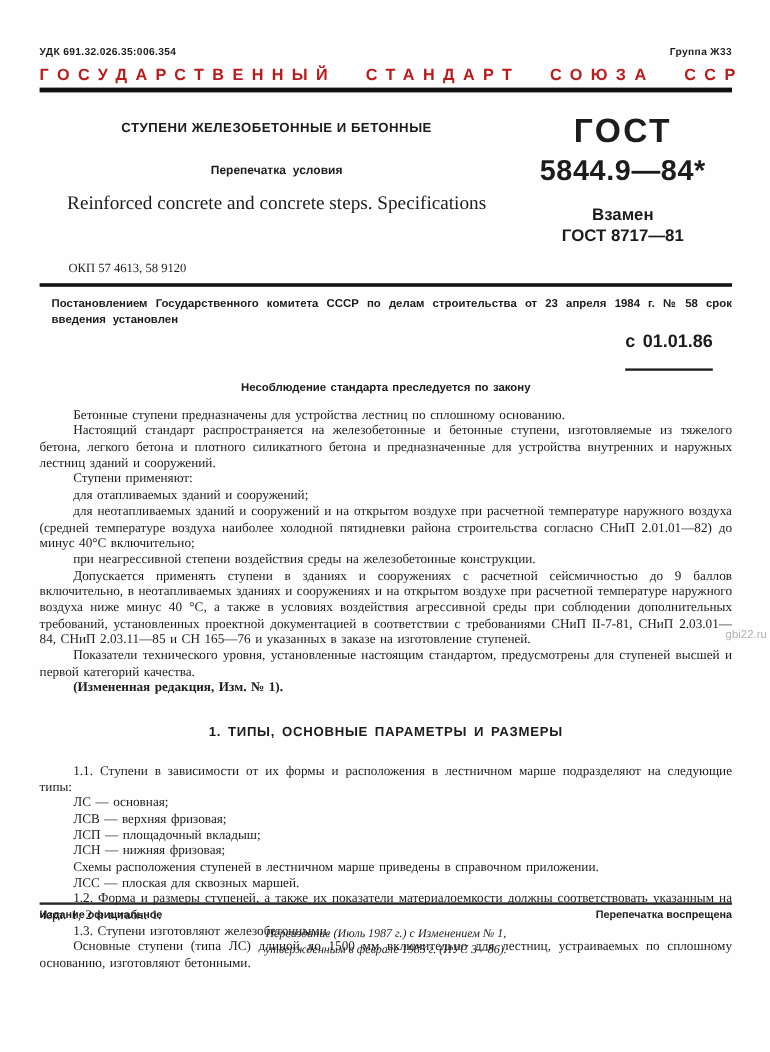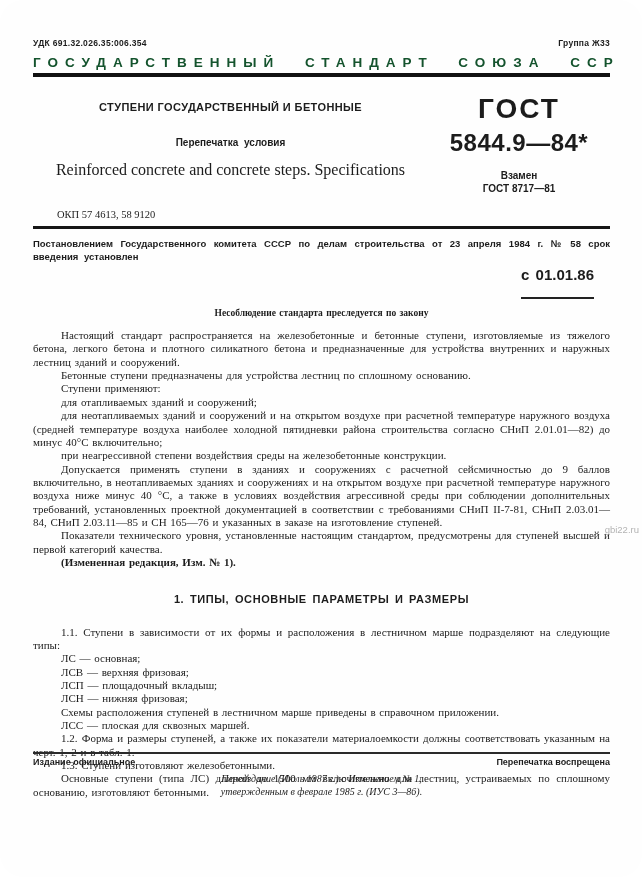--- a/index.html
+++ b/index.html
@@ -31,21 +31,21 @@
   }
   
   .org-header {
     margin-top: 7px;
     font-family: "Liberation Sans", sans-serif;
     font-weight: bold;
     font-size: 13.5px;
     letter-spacing: 7px;
     word-spacing: 14px;
     white-space: nowrap;
-    color: #14532d;
+    color: #b91c1c;
   }
   .thick-rule {
     height: 4px;
     background: #111;
     margin-top: 3px;
   }
   
   .title-block {
     display: flex;
     margin-top: 24px;
@@ -83,21 +83,21 @@
     letter-spacing: 2px;
   }
   .gost-number {
     font-size: 24px;
     margin-top: 4px;
     letter-spacing: 0.5px;
     white-space: nowrap;
   }
   .replaces {
     margin-top: 13px;
-    font-size: 10px;
+    font-size: 14px;
     line-height: 1.25;
   }
   .okp-line {
     margin-top: 14px;
     font-size: 10.5px;
     padding-left: 24px;
   }
   .mid-rule {
     height: 2.5px;
     background: #161616;
@@ -105,39 +105,40 @@
   }
   
   .decree {
     margin-top: 8px;
     font-family: "Liberation Sans", sans-serif;
     font-weight: bold;
     font-size: 9.5px;
     line-height: 1.45;
     text-align: justify;
     word-spacing: 3px;
+    margin-left: 10px;
   }
   .effective-date-row {
     text-align: right;
     margin-top: 2px;
     padding-right: 16px;
   }
   .effective-date {
     display: inline-block;
     font-family: "Liberation Sans", sans-serif;
     font-weight: bold;
     font-size: 15px;
     border-bottom: 2.5px solid #222;
     padding-bottom: 14px;
     word-spacing: 2px;
   }
   .law-notice {
     margin-top: 9px;
     text-align: center;
-    font-family: Liberation Serif, serif;
+    font-family: Liberation Sans, sans-serif;
     font-weight: bold;
     font-size: 9.5px;
     word-spacing: 1px;
   }
   
   .body-text {
     margin-top: 11px;
     font-size: 11px;
     line-height: 1.215;
     text-align: justify;
@@ -205,21 +206,21 @@
   <div class="udk-row">
     <span>УДК 691.32.026.35:006.354</span>
     <span>Группа Ж33</span>
   </div>
 
   <div class="org-header">ГОСУДАРСТВЕННЫЙ СТАНДАРТ СОЮЗА ССР</div>
   <div class="thick-rule"></div>
 
   <div class="title-block">
     <div class="title-left">
-      <div class="title-ru">СТУПЕНИ ГОСУДАРСТВЕННЫЙ И БЕТОННЫЕ</div>
+      <div class="title-ru">СТУПЕНИ ЖЕЛЕЗОБЕТОННЫЕ И БЕТОННЫЕ</div>
       <div class="subtitle-ru">Перепечатка условия</div>
       <div class="title-en">Reinforced concrete and concrete steps. Specifications</div>
     </div>
     <div class="title-right">
       <div class="gost-label">ГОСТ</div>
       <div class="gost-number">5844.9—84*</div>
       <div class="replaces">
         <div>Взамен</div>
         <div>ГОСТ 8717—81</div>
       </div>
@@ -229,22 +230,22 @@
   <div class="okp-line">ОКП 57 4613, 58 9120</div>
   <div class="mid-rule"></div>
 
   <div class="decree">Постановлением Государственного комитета СССР по делам строительства от 23 апреля 1984 г. № 58 срок введения установлен</div>
   <div class="effective-date-row">
     <span class="effective-date">с 01.01.86</span>
   </div>
   <div class="law-notice">Несоблюдение стандарта преследуется по закону</div>
 
   <div class="body-text">
+    <p>Бетонные ступени предназначены для устройства лестниц по сплошному основанию.</p>
     <p>Настоящий стандарт распространяется на железобетонные и бетонные ступени, изготовляемые из тяжелого бетона, легкого бетона и плотного силикатного бетона и предназначенные для устройства внутренних и наружных лестниц зданий и сооружений.</p>
-    <p>Бетонные ступени предназначены для устройства лестниц по сплошному основанию.</p>
     <p>Ступени применяют:</p>
     <p>для отапливаемых зданий и сооружений;</p>
     <p>для неотапливаемых зданий и сооружений и на открытом воздухе при расчетной температуре наружного воздуха (средней температуре воздуха наиболее холодной пятидневки района строительства согласно СНиП 2.01.01—82) до минус 40°С включительно;</p>
     <p>при неагрессивной степени воздействия среды на железобетонные конструкции.</p>
     <p>Допускается применять ступени в зданиях и сооружениях с расчетной сейсмичностью до 9 баллов включительно, в неотапливаемых зданиях и сооружениях и на открытом воздухе при расчетной температуре наружного воздуха ниже минус 40 °С, а также в условиях воздействия агрессивной среды при соблюдении дополнительных требований, установленных проектной документацией в соответствии с требованиями СНиП II-7-81, СНиП 2.03.01—84, СНиП 2.03.11—85 и СН 165—76 и указанных в заказе на изготовление ступеней.</p>
     <p>Показатели технического уровня, установленные настоящим стандартом, предусмотрены для ступеней высшей и первой категорий качества.</p>
     <p class="bold-note">(Измененная редакция, Изм. № 1).</p>
   </div>
 
   <div class="section-heading">1. ТИПЫ, ОСНОВНЫЕ ПАРАМЕТРЫ И РАЗМЕРЫ</div>

